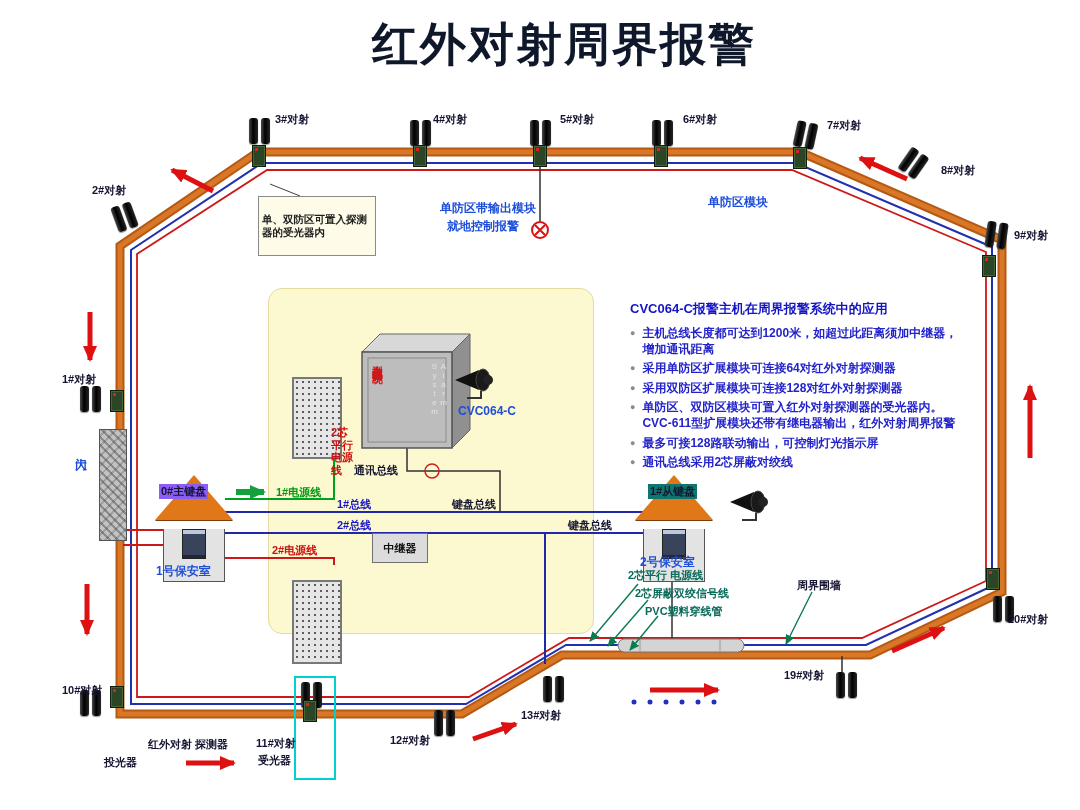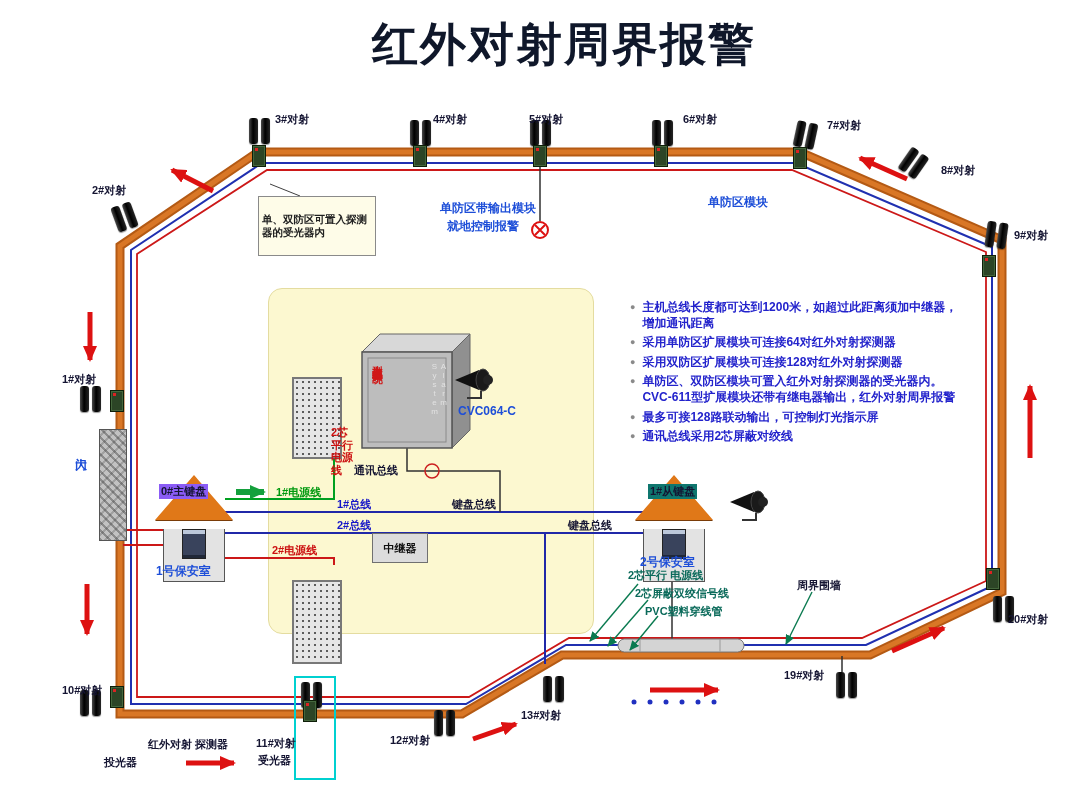--- a/index.html
+++ b/index.html
@@ -253,21 +253,21 @@
   <div class="mod" style="left:793px;top:147px"></div>
   <div class="mod" style="left:982px;top:255px"></div>
   <div class="mod" style="left:110px;top:686px"></div>
   <div class="mod" style="left:303px;top:700px"></div>
   <div class="mod" style="left:986px;top:568px"></div>
 
   <span class="lbl" style="left:62px;top:372px">1#对射</span>
   <span class="lbl" style="left:92px;top:183px">2#对射</span>
   <span class="lbl" style="left:275px;top:112px">3#对射</span>
   <span class="lbl" style="left:433px;top:112px">4#对射</span>
-  <span class="lbl" style="left:529px;top:112px">5#对射</span>
+  <span class="lbl" style="left:560px;top:112px">5#对射</span>
   <span class="lbl" style="left:683px;top:112px">6#对射</span>
   <span class="lbl" style="left:827px;top:118px">7#对射</span>
   <span class="lbl" style="left:941px;top:163px">8#对射</span>
   <span class="lbl" style="left:1014px;top:228px">9#对射</span>
   <span class="lbl" style="left:62px;top:683px">10#对射</span>
   <span class="lbl" style="left:256px;top:736px">11#对射</span>
   <span class="lbl" style="left:390px;top:733px">12#对射</span>
   <span class="lbl" style="left:521px;top:708px">13#对射</span>
   <span class="lbl" style="left:784px;top:668px">19#对射</span>
   <span class="lbl" style="left:1008px;top:612px">20#对射</span>
@@ -297,20 +297,21 @@
   <span class="lbl" style="left:568px;top:518px">键盘总线</span>
   <span class="lbl lbl-big" style="left:458px;top:404px">CVC064-C</span>
   <div class="panel-red vtext">大型总线报警系统</div>
   <div class="panel-wm vtext">Alarm System</div>
 
   <span class="lbl lbl-teal" style="left:628px;top:568px">2芯平行 电源线</span>
   <span class="lbl lbl-teal" style="left:635px;top:586px">2芯屏蔽双绞信号线</span>
   <span class="lbl lbl-teal" style="left:645px;top:604px">PVC塑料穿线管</span>
 
   <div class="info">
+    <div class="info-title">CVC064-C报警主机在周界报警系统中的应用</div>
     <div class="bullet">
       <span class="bdot">●</span>
       <span class="btxt">主机总线长度都可达到1200米，如超过此距离须加中继器，增加通讯距离</span>
     </div>
     <div class="bullet">
       <span class="bdot">●</span>
       <span class="btxt">采用单防区扩展模块可连接64对红外对射探测器</span>
     </div>
     <div class="bullet">
       <span class="bdot">●</span>

